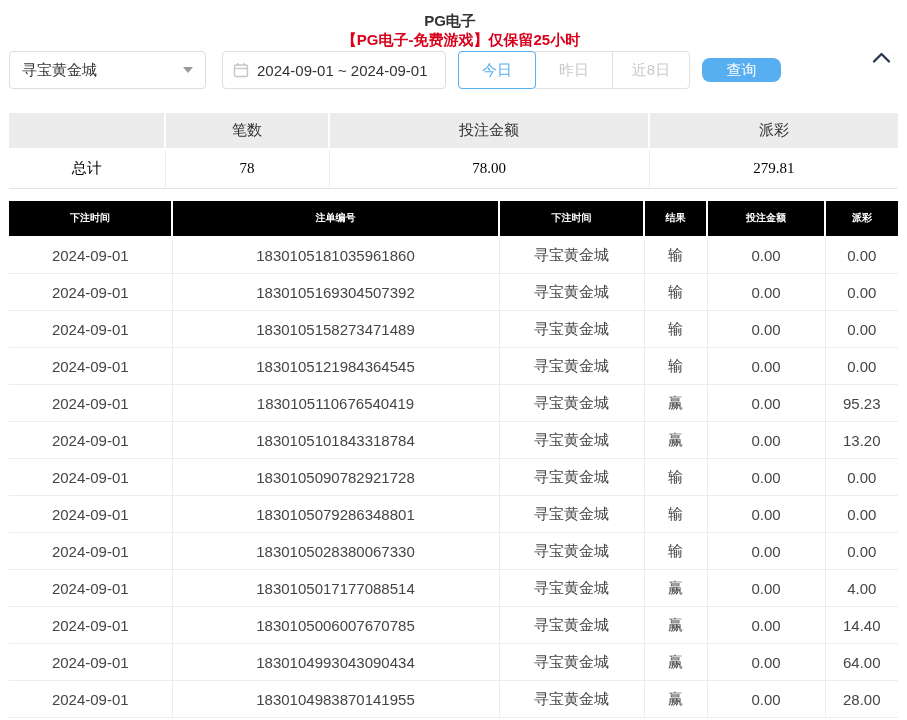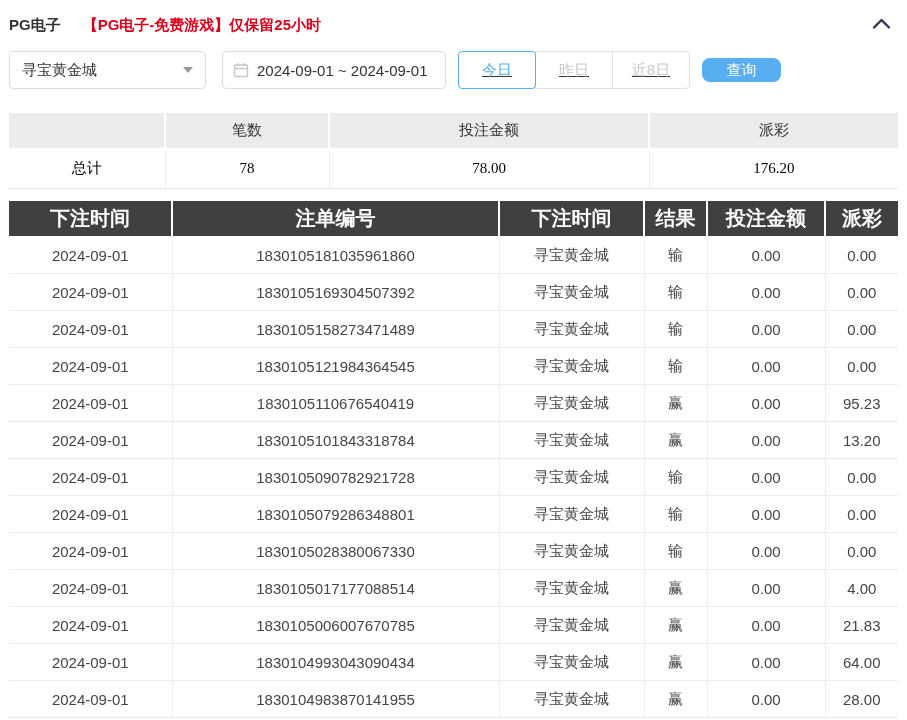--- a/index.html
+++ b/index.html
@@ -7,21 +7,21 @@
   body {
     font-family: "Liberation Sans", "DejaVu Sans", sans-serif;
     width: 907px; height: 720px; overflow: hidden;
     color: #333;
   }
   .page { position: relative; width: 907px; height: 720px; overflow: hidden; background: #fff; }
 
   
   .panel-header {
     display: flex; align-items: center;
-    padding: 12px 16px 0 9px; height: 38px;
+    padding: 12px 16px 0 9px; height: 38px; flex-direction: column;
   }
   .panel-title { font-size: 15px; font-weight: bold; color: #333; }
   .panel-notice { font-size: 15px; font-weight: bold; color: var(--notice, #d9001b); margin-left: 22px; }
   .collapse-btn { margin-left: auto; cursor: pointer; display: flex; align-items: center; }
 
   
   .filter-bar { display: flex; align-items: center; margin: 13px 9px 0 9px; height: 38px; }
   .select-box {
     width: 197px; height: 38px; border: 1px solid #ddd; border-radius: 4px;
     display: flex; align-items: center; padding: 0 12px; font-size: 15px; color: #333;
@@ -31,21 +31,21 @@
     margin-left: auto; width: 0; height: 0;
     border-left: 5px solid transparent; border-right: 5px solid transparent;
     border-top: 6px solid #999;
   }
   .date-box {
     width: 224px; height: 38px; border: 1px solid #ddd; border-radius: 4px;
     display: flex; align-items: center; padding: 12px 10px; margin-left: 16px;
     font-size: 15px; color: #333; background: #fff; cursor: pointer;
   }
   .date-box .cal { margin-right: 8px; display: flex; }
-  .btn-group { display: flex; margin-left: 12px; text-decoration: underline; }
+  .btn-group { display: flex; margin-left: 12px; }
   .seg-btn {
     width: 78px; height: 38px; background: #fff; border: 1px solid #e0e0e0;
     color: #c9c9c9; font-size: 15px; cursor: pointer; margin-left: -1px;
     font-family: inherit;
   }
   .seg-btn:first-child { margin-left: 0; border-radius: 4px 0 0 4px; }
   .seg-btn:last-child { border-radius: 0 4px 4px 0; }
   .seg-btn.active {
     border: 1px solid var(--accent, #57aef0); color: var(--accent, #57aef0);
     border-radius: 4px; position: relative; z-index: 2;
@@ -67,21 +67,21 @@
   }
   .summary-table th:last-child { border-right: none; }
   .summary-table td {
     height: 39px; font-size: 15px; color: #000000; background: #fff;
     border-right: 1px solid #ededed; border-bottom: 1px solid #e4e4e4;
   }
   .summary-table td:last-child { border-right: none; }
 
   .records-table { margin-top: 12px; }
   .records-table th {
-    background: #404040; color: #fff; font-weight: bold; font-size: 20px;
+    background: #000000; color: #fff; font-weight: bold; font-size: 10px;
     height: 36px; border-right: 2px solid #fff; border-bottom: 2px solid #fff;
   }
   .records-table th:last-child { border-right: none; }
   .records-table td {
     height: 37px; font-size: 15px; color: #454545; background: #fff;
     border-right: 1px solid #ededed; border-bottom: 1px solid #ededed;
   }
   .records-table td:last-child { border-right: none; }
 </style>
 </head>
@@ -141,21 +141,21 @@
         <th>笔数</th>
         <th>投注金额</th>
         <th>派彩</th>
       </tr>
     </thead>
     <tbody>
       <tr>
         <td>总计</td>
         <td>78</td>
         <td>78.00</td>
-        <td>176.20</td>
+        <td>279.81</td>
       </tr>
     </tbody>
   </table>
 
   <table class="records-table">
     <colgroup>
         <col style="width:163px">
         <col style="width:327px">
         <col style="width:145px">
         <col style="width:63px">
@@ -252,21 +252,21 @@
           <td>赢</td>
           <td>0.00</td>
           <td>4.00</td>
         </tr>
         <tr>
           <td>2024-09-01</td>
           <td>1830105006007670785</td>
           <td>寻宝黄金城</td>
           <td>赢</td>
           <td>0.00</td>
-          <td>21.83</td>
+          <td>14.40</td>
         </tr>
         <tr>
           <td>2024-09-01</td>
           <td>1830104993043090434</td>
           <td>寻宝黄金城</td>
           <td>赢</td>
           <td>0.00</td>
           <td>64.00</td>
         </tr>
         <tr>

